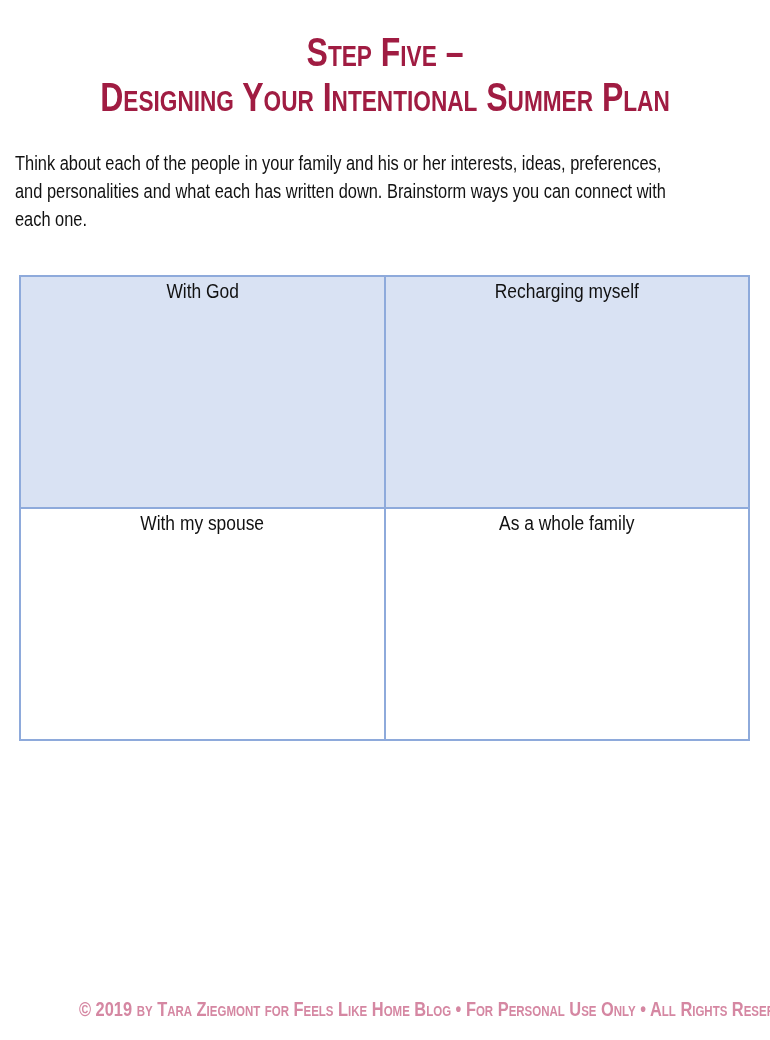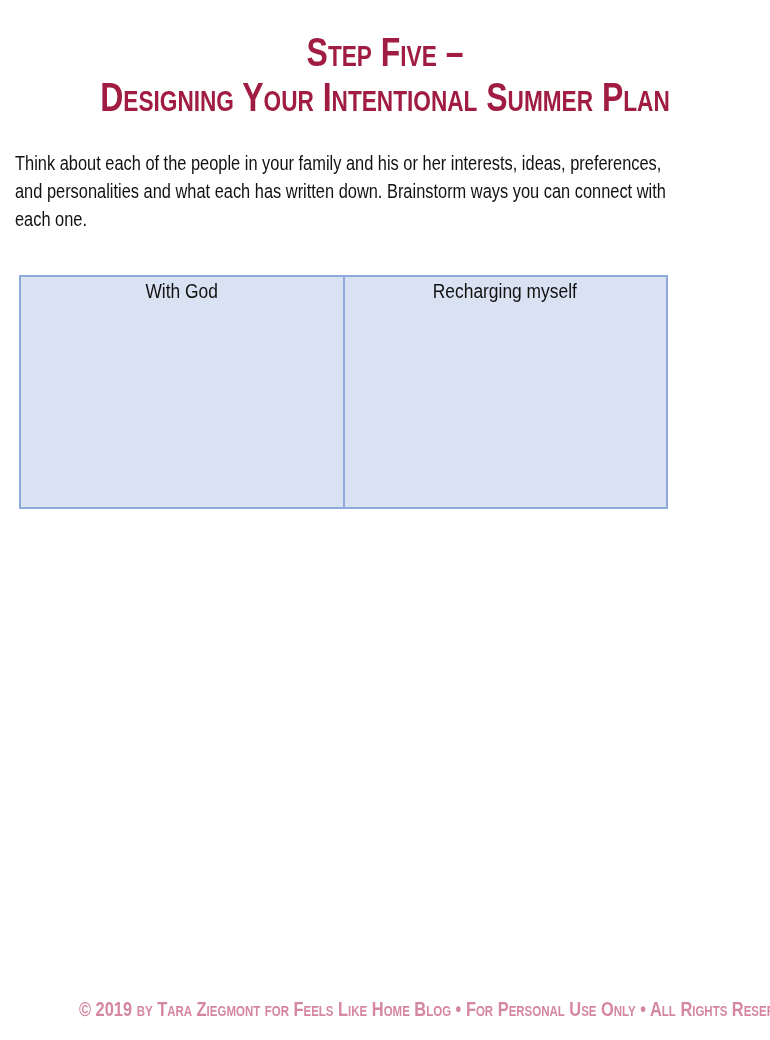--- a/index.html
+++ b/index.html
@@ -42,21 +42,21 @@
   .intro-line{
     font-size:20.5px;
     line-height:28px;
     white-space:nowrap;
     transform:scaleX(0.80);
     transform-origin:0 50%;
   }
   
   .grid{
     position:absolute;top:275px;left:19px;
-    width:649px;
+    width:731px;
     border-collapse:collapse;
     table-layout:fixed;
   }
   .grid td{
     width:50%;
     height:232px;
     border:2px solid var(--cell-border);
     vertical-align:top;
     text-align:center;
     padding:3px 6px 0 6px;
@@ -106,20 +106,28 @@
   <table class="grid">
     <tbody>
       <tr class="shaded">
         <td>
           <span class="cell-label">With God</span>
         </td>
         <td>
           <span class="cell-label">Recharging myself</span>
         </td>
       </tr>
+      <tr>
+        <td>
+          <span class="cell-label">With my spouse</span>
+        </td>
+        <td>
+          <span class="cell-label">As a whole family</span>
+        </td>
+      </tr>
     </tbody>
   </table>
 
   <div class="footer">
     <span class="footer-text">© 2019 by Tara Ziegmont for Feels Like Home Blog • For Personal Use Only • All Rights Reserved</span>
   </div>
 
 </div>
 
 </body></html>

